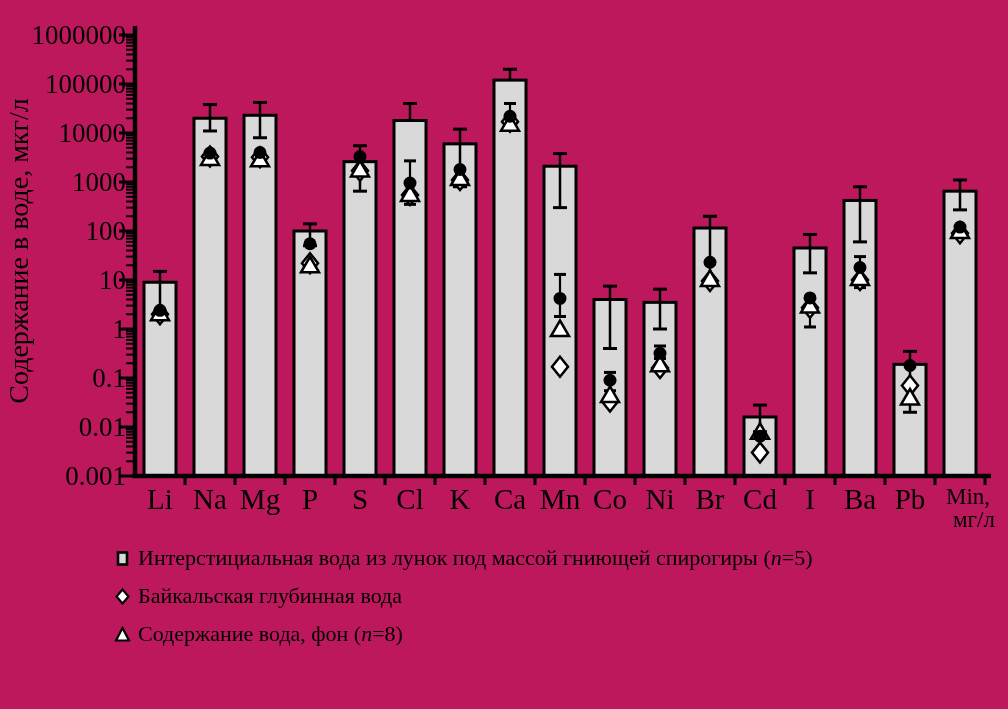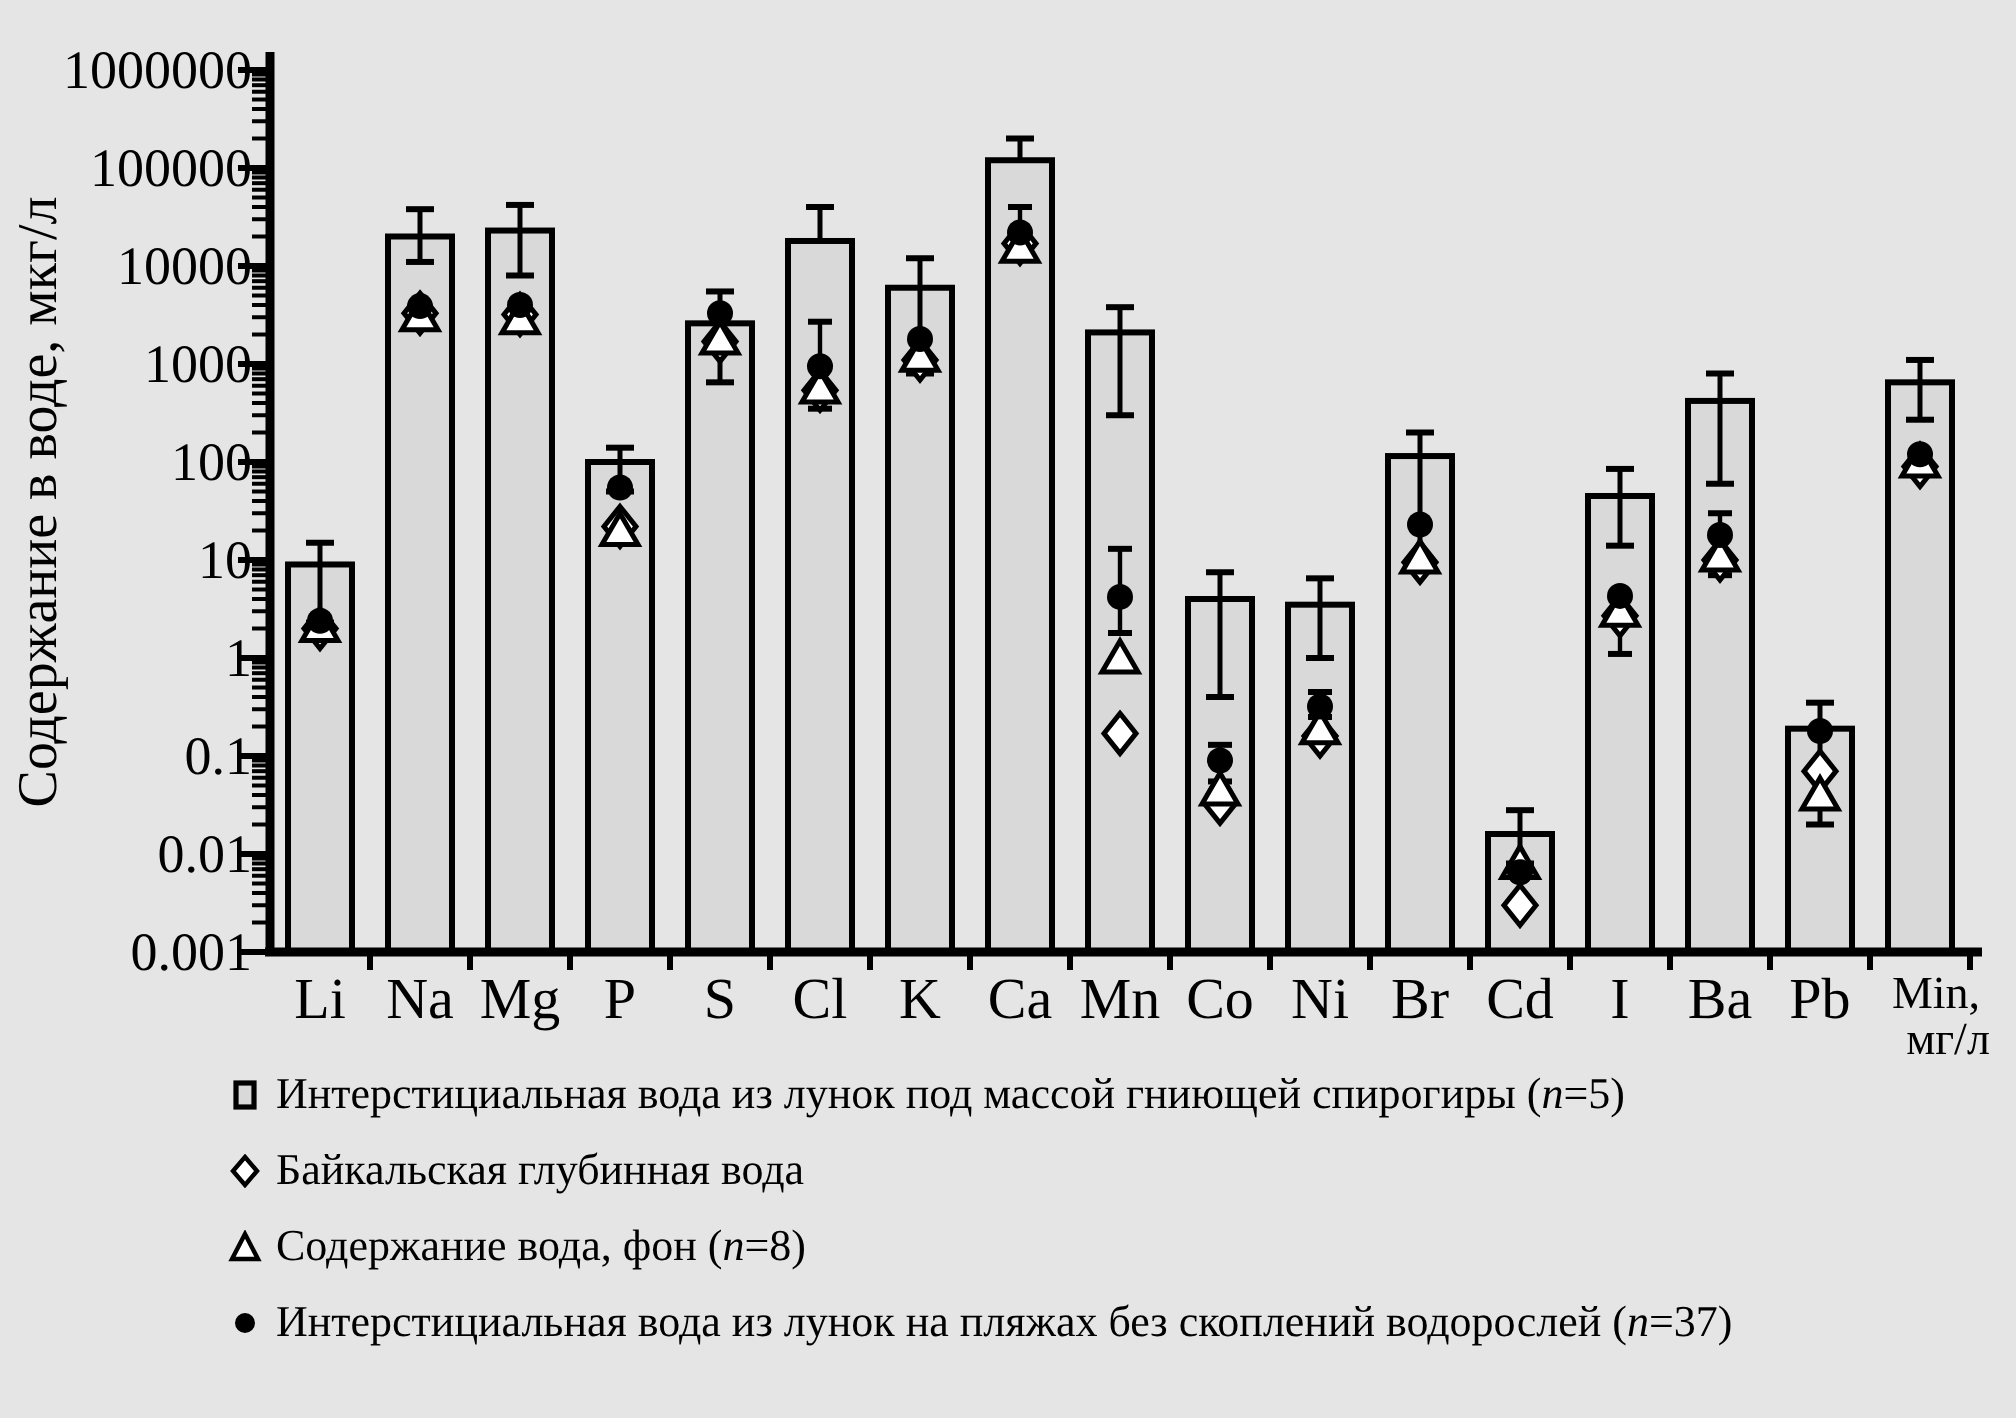--- a/index.html
+++ b/index.html
@@ -1,20 +1,20 @@
 <!DOCTYPE html>
 <html><head>
 <meta charset="utf-8">
 <style>
   html,body{margin:0;padding:0;background:#ffffff;}
   body{width:1008px;height:709px;overflow:hidden;
        font-family:"Liberation Serif","DejaVu Serif",serif;color:#000;}
-  .figure{position:relative;width:1008px;height:709px;background:#e5e5e5;}
+  .figure{position:relative;width:1008px;height:709px;background:#be185d;}
   .chart-svg{display:block;}
-  .legend{margin:0 0 0 114px;text-align:right;}
+  .legend{margin:11px 0 0 114px;text-align:right;}
   .legend-row{display:flex;align-items:center;gap:7px;margin-bottom:12px;
               font-size:22px;line-height:26px;white-space:nowrap;}
   .legend-row .icon{flex:0 0 auto;display:inline-flex;}
   .legend-row .n-it{font-style:italic;}
 </style>
 </head>
 <body>
 
 <div class="figure">
 
@@ -310,23 +310,15 @@
 
     <div class="legend-row">
       <span class="icon">
         <svg width="17" height="17">
             <polygon points="8.5,2 15,14.5 2,14.5" fill="#fff" stroke="#000" stroke-width="2.2"></polygon>
           </svg>
       </span>
       <span><span>Содержание вода, фон (</span><span class="n-it">n</span><span>=8)</span></span>
     </div>
 
-    <div class="legend-row">
-      <span class="icon">
-        <svg width="17" height="17">
-            <circle cx="8.5" cy="8.5" r="5" fill="#000"></circle>
-          </svg>
-      </span>
-      <span><span>Интерстициальная вода из лунок на пляжах без скоплений водорослей (</span><span class="n-it">n</span><span>=37)</span></span>
-    </div>
 
   </div>
 </div>
 
 </body></html>

